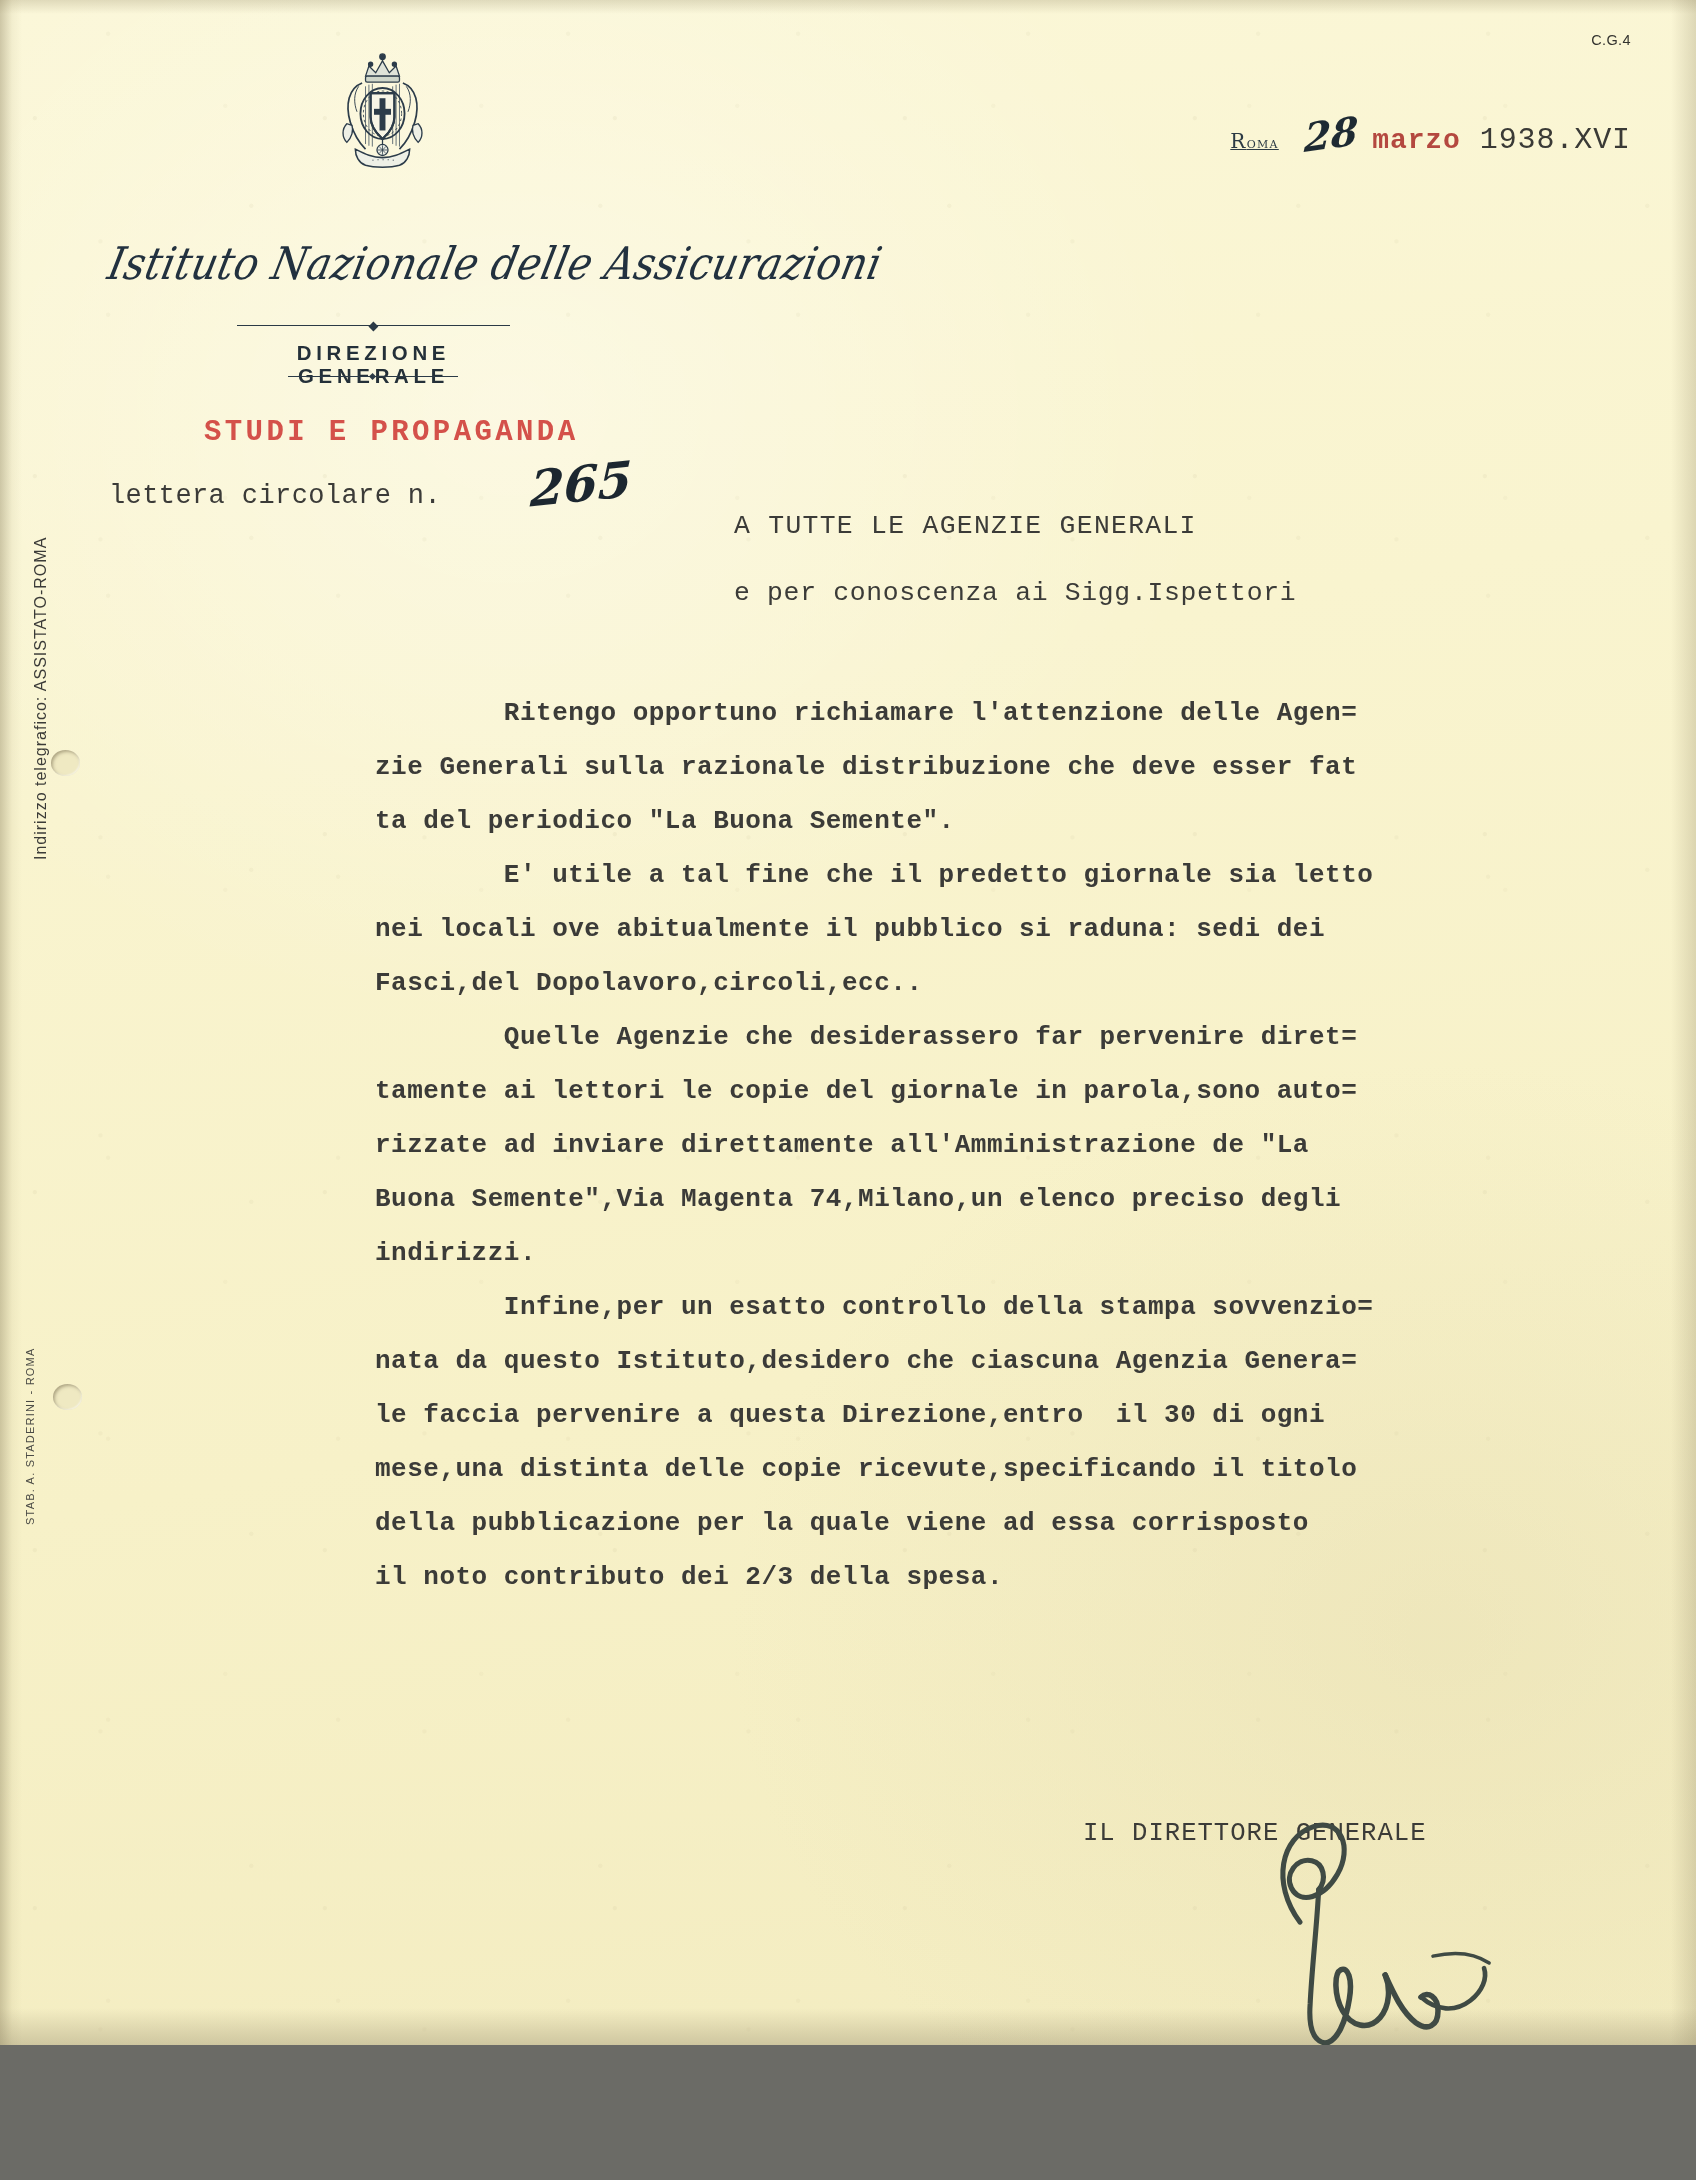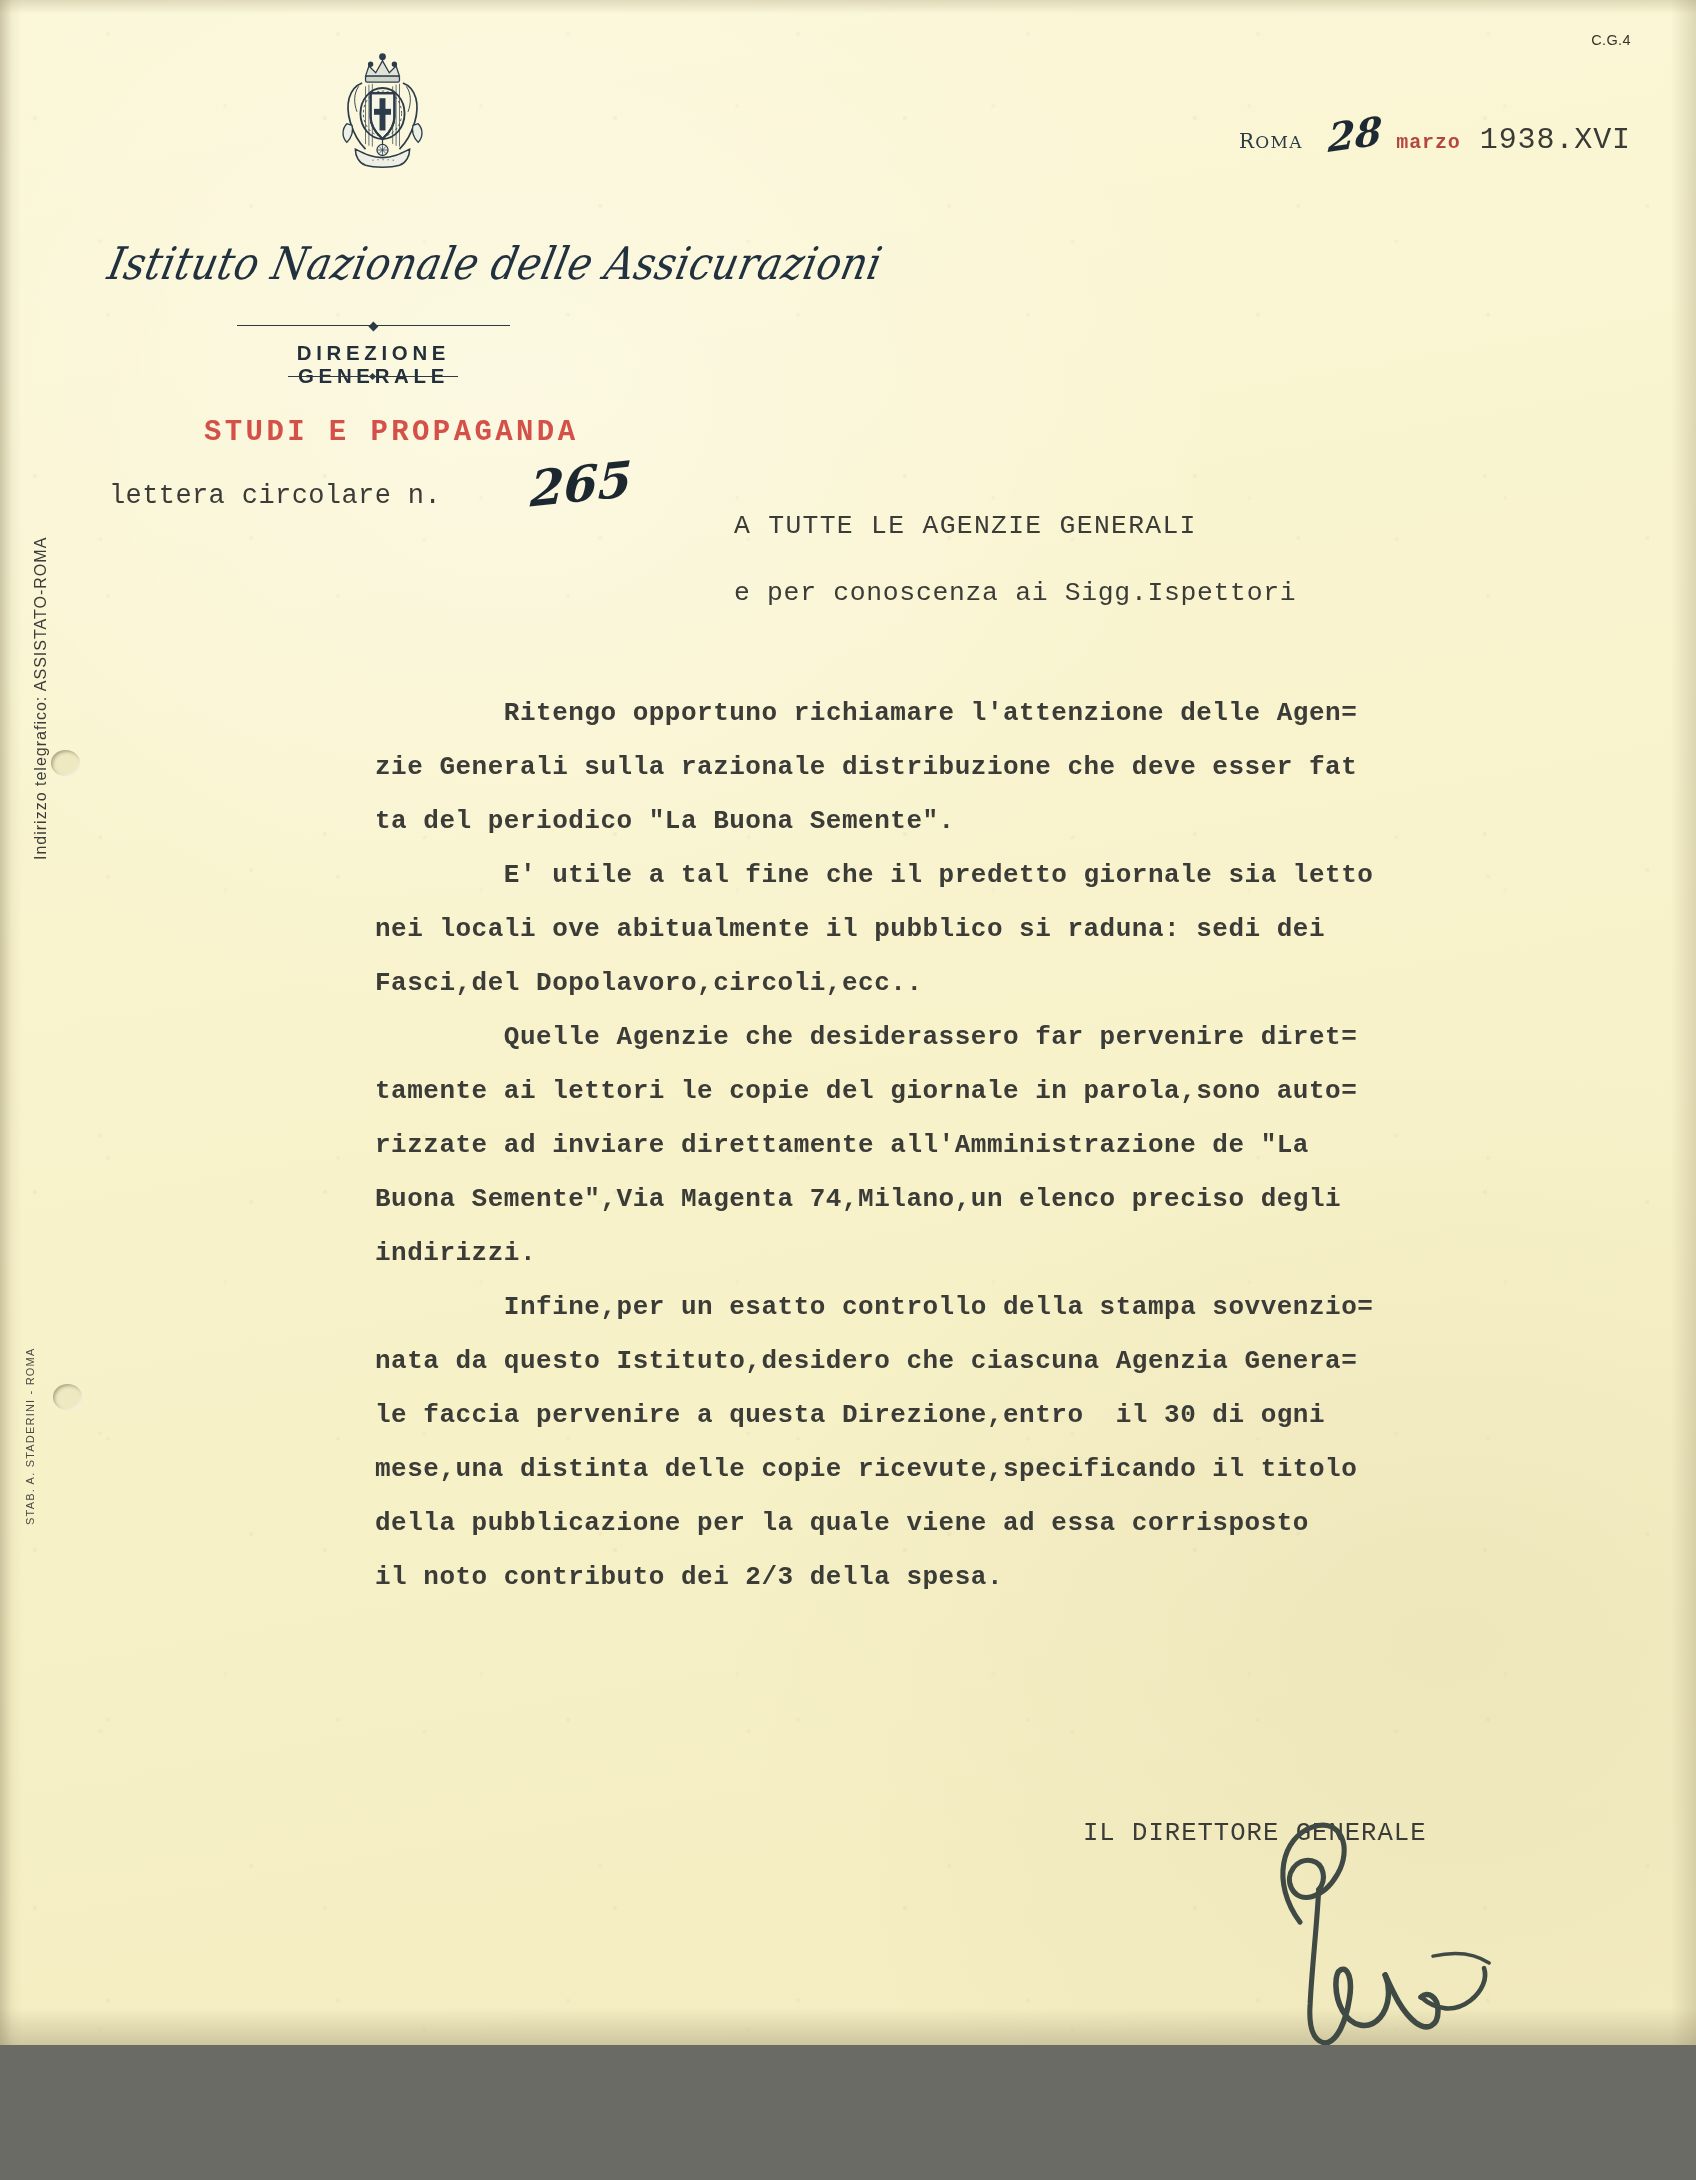--- a/index.html
+++ b/index.html
@@ -125,37 +125,38 @@
   }
 
   
   .date-line {
     position: absolute; right: 66px; top: 111px;
     display: flex; align-items: baseline; gap: 0;
     white-space: nowrap;
   }
   .date-roma {
     font-family: "DejaVu Serif", serif;
-    font-size: 24px; letter-spacing: 1.3px;
+    font-size: 16px; letter-spacing: 1.3px;
     color: #2c3a44;
     font-variant: small-caps;
     text-transform: lowercase;
+    text-decoration: underline;
   }
   .date-roma::first-letter { font-size: 29px; }
   .date-day {
     font-family: "DejaVu Serif", serif;
     font-style: italic; font-weight: 700;
     font-size: 39px; color: #1e2a33;
     margin: 0 13.6px 0 25.6px;
     transform: rotate(-8deg) skewX(-10deg);
     display: inline-block;
   }
   .date-month {
     font-family: "Liberation Mono", monospace;
-    font-size: 20px; font-weight: 700; letter-spacing: 0.9px;
+    font-size: 28px; font-weight: 700; letter-spacing: 0.9px;
     color: #b4483f;
     margin-right: 19px;
   }
   .date-year {
     font-family: "Liberation Mono", monospace;
     font-size: 30px; letter-spacing: 0.9px;
     color: #3a3a36;
   }
 
   

